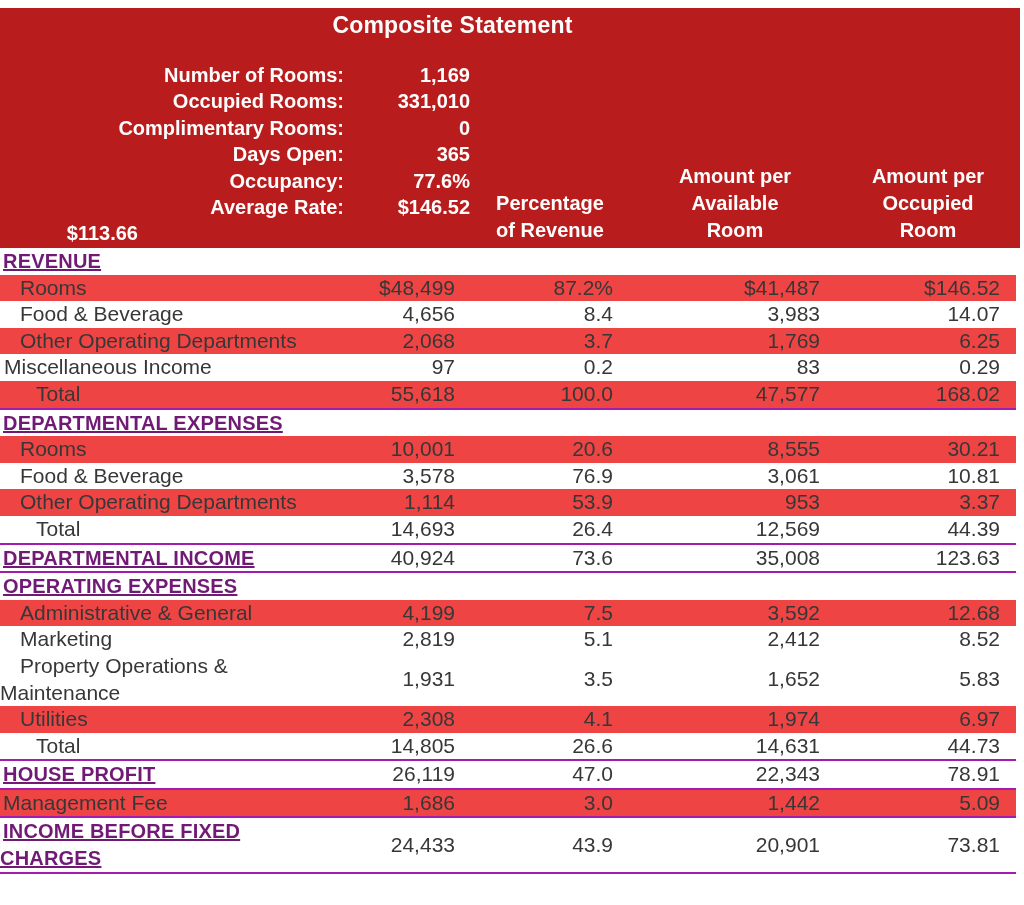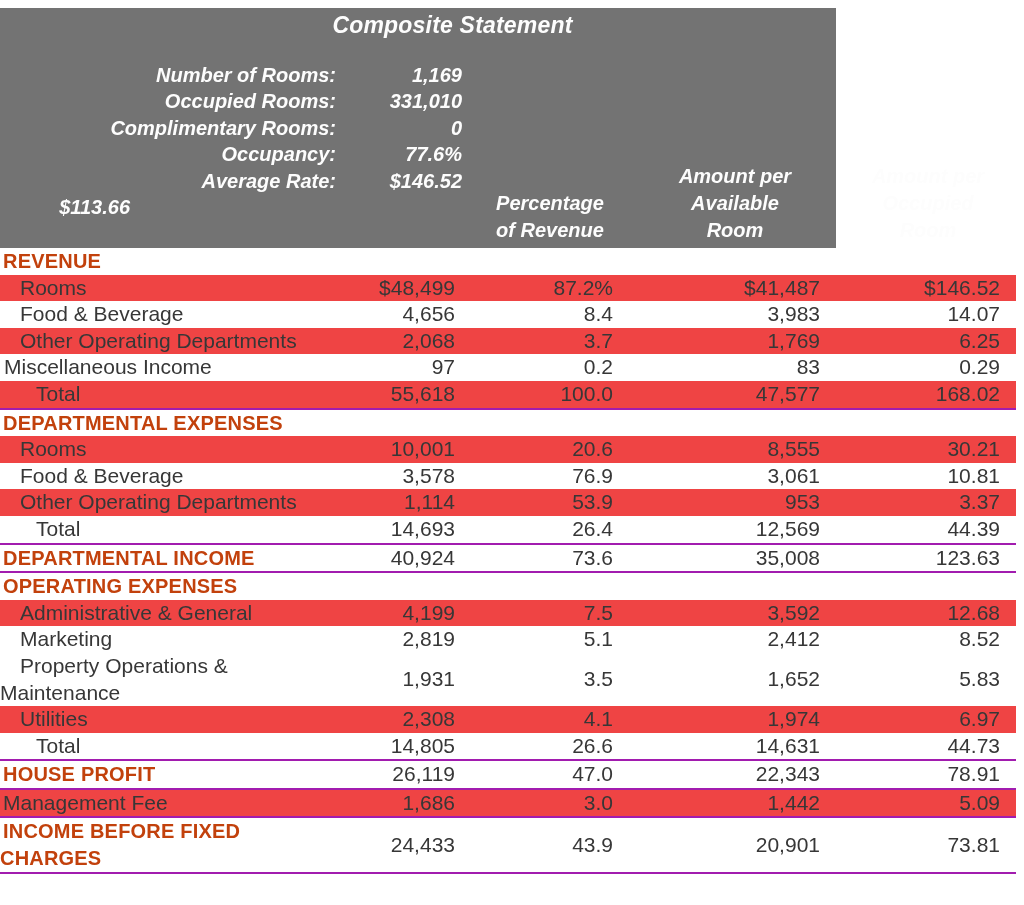--- a/index.html
+++ b/index.html
@@ -2,28 +2,28 @@
 <html><head>
 <meta charset="utf-8">
 <style>
   html,body{margin:0;padding:0;background:#ffffff;}
   .page{
     position:relative;width:1024px;height:905px;background:#ffffff;
     font-family:"Liberation Sans",sans-serif;overflow:hidden;
   }
   
   .dark-header{
-    position:absolute;top:8px;left:0;width:836px;height:240px;
-    background:#737373;color:#fdfdfd;font-weight:bold;font-style:italic;
+    position:absolute;top:8px;left:0;width:1020px;height:240px;
+    background:#b91c1c;color:#fdfdfd;font-weight:bold;
   }
   .title{
     position:absolute;top:2px;left:0;width:905px;text-align:center;
     font-size:23px;line-height:30px;letter-spacing:.2px;
   }
-  .stats{position:absolute;top:54px;left:4px;width:470px;}
+  .stats{position:absolute;top:54px;left:12px;width:470px;}
   .stat-row{display:flex;height:26.4px;line-height:26.4px;font-size:20px;}
   .stat-label{width:332px;text-align:right;}
   .stat-value{width:126px;text-align:right;}
   .colhead{
     position:absolute;bottom:4px;text-align:center;font-size:20px;
     line-height:27px;white-space:pre-line;
   }
   .ch-pct{left:470px;width:160px;}
   .ch-par{left:630px;width:210px;}
   .ch-por{left:840px;width:176px;}
@@ -31,21 +31,21 @@
   .stmt{
     position:absolute;top:248px;left:0;width:1016px;
     border-collapse:collapse;table-layout:fixed;
     font-size:21px;color:#373737;
   }
   .stmt td{padding:0;vertical-align:middle;line-height:26.6px;height:26.6px;}
   .stmt tr.tall td{height:53px;}
   .stmt tr.shade{background:#ef4444;}
   .stmt tr.rule td{border-bottom:2px solid #a21caf;}
   td.lbl{white-space:pre-line;line-height:26.6px;}
-  tr.bold td.lbl{font-weight:bold;color:#c2410c;font-size:20px;letter-spacing:.2px;}
+  tr.bold td.lbl{font-weight:bold;color:#701a75;font-size:20px;letter-spacing:.2px;text-decoration:underline;}
   .ind-section{text-indent:3px;}
   .ind-flush{text-indent:3px;margin-left:16px;}
   .ind-item{text-indent:20px;}
   .ind-misc{text-indent:4px;}
   .ind-total{text-indent:36px;}
   td.num{text-align:right;}
   td.c1{padding-right:15px;}
   td.c2{padding-right:17px;}
   td.c3{padding-right:20px;}
   td.c4{padding-right:16px;}
@@ -63,20 +63,24 @@
           <span class="stat-label">Number of Rooms:</span>
           <span class="stat-value">1,169</span>
         </div>
         <div class="stat-row">
           <span class="stat-label">Occupied Rooms:</span>
           <span class="stat-value">331,010</span>
         </div>
         <div class="stat-row">
           <span class="stat-label">Complimentary Rooms:</span>
           <span class="stat-value">0</span>
+        </div>
+        <div class="stat-row">
+          <span class="stat-label">Days Open:</span>
+          <span class="stat-value">365</span>
         </div>
         <div class="stat-row">
           <span class="stat-label">Occupancy:</span>
           <span class="stat-value">77.6%</span>
         </div>
         <div class="stat-row">
           <span class="stat-label">Average Rate:</span>
           <span class="stat-value">$146.52</span>
         </div>
         <div class="stat-row">

